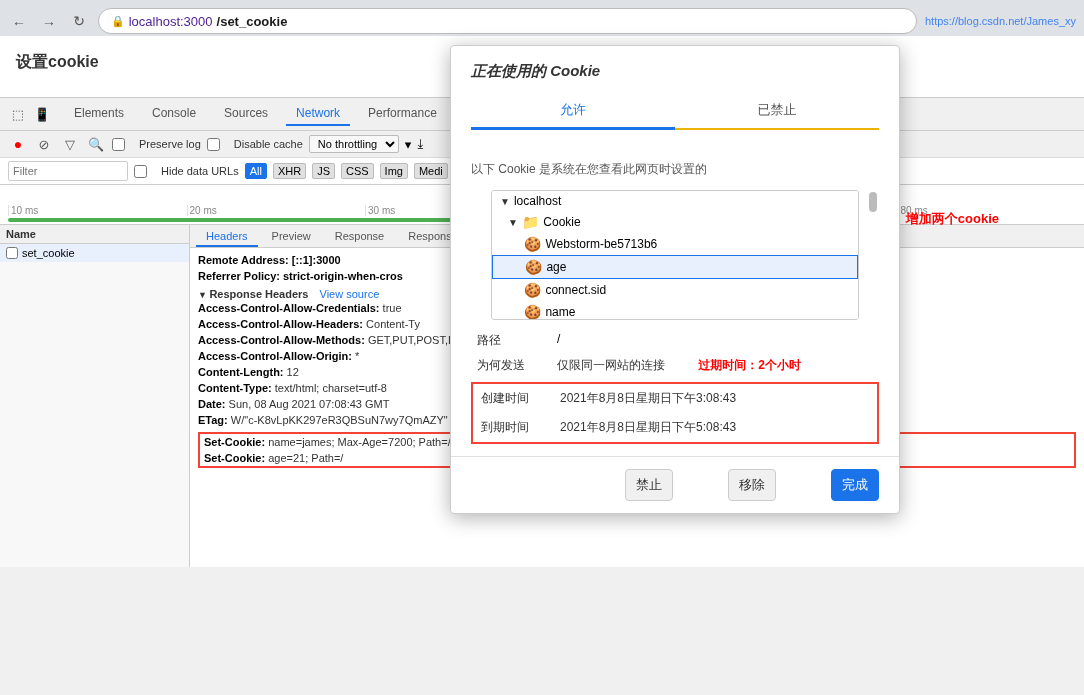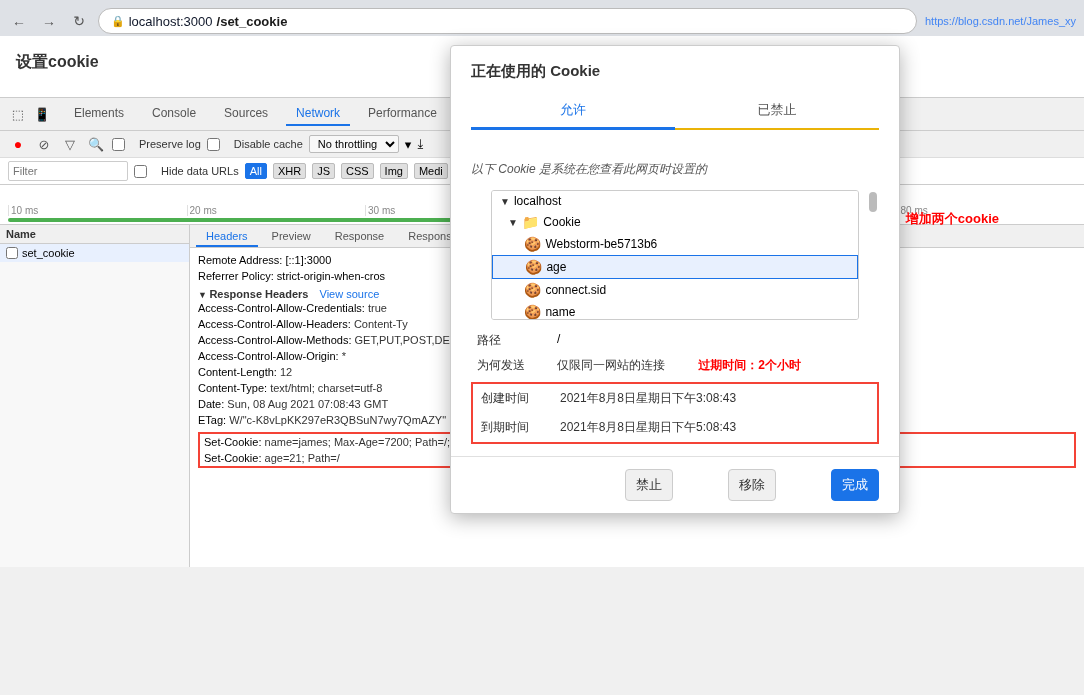--- a/index.html
+++ b/index.html
@@ -198,21 +198,21 @@
       color: #555;
       border-bottom: 2px solid transparent;
     }
     .detail-tab.active { color: #1a73e8; border-bottom: 2px solid #1a73e8; }
 
     .headers-content {
       padding: 4px 8px;
       font-size: 11px;
     }
     .header-row { padding: 2px 0; color: #333; }
-    .header-key { font-weight: normal; color: #000; }
+    .header-key { font-weight: bold; color: #000; }
     .section-title {
       font-weight: bold; font-size: 11px; color: #333;
       padding: 4px 0 2px 0;
       cursor: pointer;
     }
     .section-title::before { content: '▼ '; font-size: 9px; }
 
     .header-value { color: #333; }
 
     
@@ -238,20 +238,21 @@
       box-shadow: 0 4px 20px rgba(0,0,0,0.3);
       z-index: 100;
       font-size: 13px;
     }
     .dialog-header {
       padding: 16px 4px 8px 20px;
       font-size: 15px;
       font-weight: bold;
       color: #333;
       border-bottom: none;
+      font-style: italic;
     }
     .dialog-tabs {
       display: flex;
       border-bottom: 2px solid #eab308;
       margin: 4px 20px;
     }
     .dialog-tab {
       flex: 1;
       text-align: center;
       padding: 8px;
@@ -262,21 +263,20 @@
       margin-bottom: -2px;
     }
     .dialog-tab.active {
       color: #1a73e8;
       border-bottom: 3px solid #1a73e8;
     }
     .dialog-desc {
       padding: 27px 20px 8px 20px;
       font-size: 12px;
       color: #555;
-      font-style: italic;
     }
     .cookie-tree {
       margin: 4px 20px;
       border: 1px solid #ccc;
       border-radius: 3px;
       height: 130px;
       overflow-y: auto;
       background: white;
     }
     .tree-item {
@@ -358,21 +358,21 @@
 </head>
 <body>
 
 <div class="browser-chrome">
   <div class="nav-bar">
     <button class="nav-btn">←</button>
     <button class="nav-btn">→</button>
     <button class="nav-btn">↻</button>
     <div class="address-bar">
       <span class="lock-icon">🔒</span>
-      <span style="color:#0f172a">localhost:3000</span>
+      <span style="color:#4c1d95">localhost:3000</span>
         <span style="color:#1a1a1a; font-weight:bold">/set_cookie</span>
     </div>
     <span class="top-right-url">https://blog.csdn.net/James_xy</span>
   </div>
 </div>
 
 <div class="page-area">
   <div class="page-title">设置cookie</div>
 </div>
 

